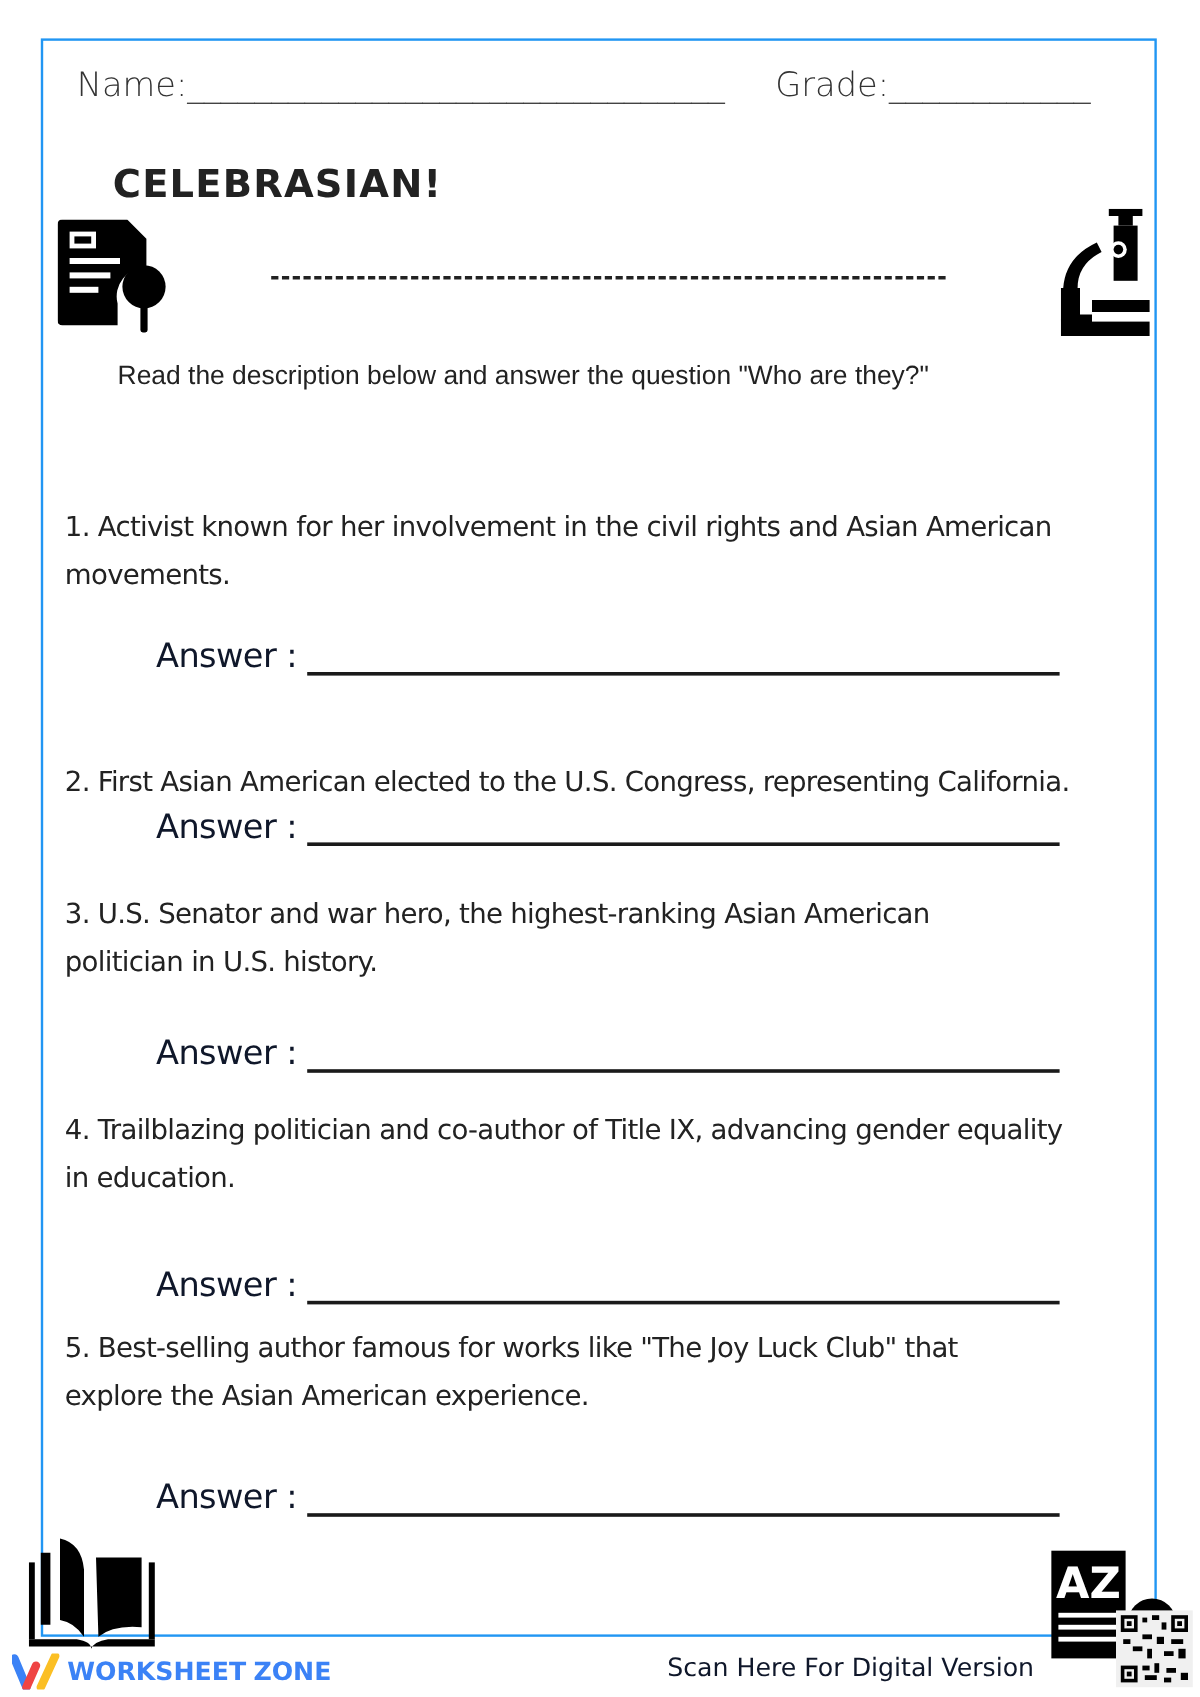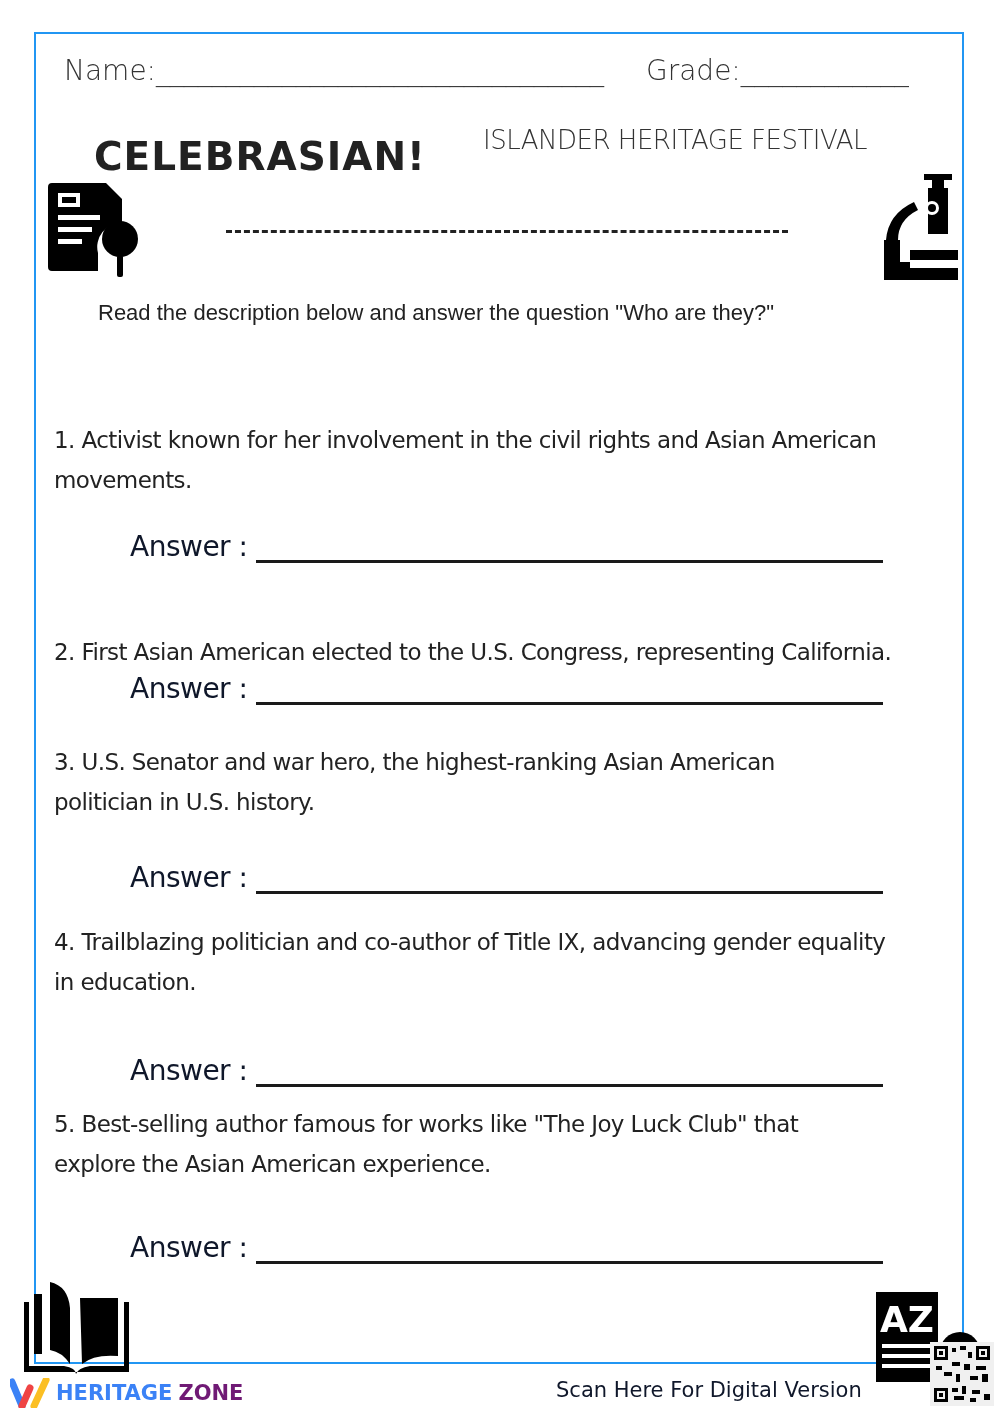--- a/index.html
+++ b/index.html
@@ -1,41 +1,40 @@
 <!DOCTYPE html>
 <html><head>
 <meta charset="utf-8">
 <style>
   html, body { margin:0; padding:0; background:#fff; }
   body { width:1000px; height:1414px; position:relative; overflow:hidden; font-family:"Liberation Sans", sans-serif; color:#1a1a1a; }
   .frame { position:absolute; left:34px; top:32px; width:930px; height:1332px; border:2px solid #2196f3; box-sizing:border-box; }
   .abs { position:absolute; }
   .namegrade { top:54px; font-size:28px; color:#333; font-family:"DejaVu Sans", sans-serif; font-weight:300; white-space:nowrap; }
-  .title { left:94px; top:134px; font-size:39px; font-weight:900; letter-spacing:1px; font-family:"DejaVu Sans", sans-serif; color:#222;text-align:center; }
+  .title { left:94px; top:134px; font-size:32px; font-weight:900; letter-spacing:1px; font-family:"DejaVu Sans", sans-serif; color:#222;text-align:center; }
   .subtitle { left:470px; width:410px; text-align:center; top:118px; font-size:26px; line-height:44px; color:#333; font-family:"DejaVu Sans", sans-serif; font-weight:300; letter-spacing:-0.5px; }
   .dashes { left:226px; top:230px; width:562px; height:0; border-top:3px dashed #222; }
   .instr { left:98px; top:300px; font-size:22px; font-family:Liberation Sans, sans-serif; color:#222; }
   .q { left:54px; width:910px; font-size:23px; line-height:40px; color:#222; font-family:"DejaVu Sans", sans-serif; letter-spacing:-0.6px; }
   .ans-label { left:130px; font-size:28px; color:#0f172a; font-family:"DejaVu Sans", sans-serif; letter-spacing:-0.5px; }
   .ans-line { left:256px; width:627px; height:0; border-top:3px solid #1a1a1a; }
   .logo { left:10px; top:1378px; display:flex; align-items:center; font-weight:900; font-size:21px; font-family:"DejaVu Sans", sans-serif; }
   .scan { left:556px; top:1378px; font-size:21px; color:#0f172a; font-family:"DejaVu Sans", sans-serif; }
   .qr { left:930px; top:1342px; width:64px; height:64px; background:#f0f0f0; }
 </style>
 </head>
 <body>
 
 <div class="frame"></div>
 
 <div class="abs namegrade" style="left:64px;">Name:________________________________</div>
 <div class="abs namegrade" style="left:646px;">Grade:____________</div>
 
 <div class="abs title">CELEBRASIAN!</div>
 <div class="abs subtitle">
-  <div>ISLANDER HERITAGE FESTIVAL</div>
 </div>
 
 <div class="abs" style="left:48px;top:183px;">
   <svg width="92" height="96" viewBox="0 0 92 96">
     <path d="M4 0 H58 L74 16 V40 A24 24 0 0 0 50 70 V88 H4 Q0 88 0 84 V4 Q0 0 4 0Z" fill="#000"></path>
     <rect x="10" y="10" width="22" height="14" fill="#fff"></rect>
     <rect x="14" y="14" width="14" height="6" fill="#000"></rect>
     <rect x="10" y="32" width="42" height="5" fill="#fff"></rect>
     <rect x="10" y="44" width="34" height="5" fill="#fff"></rect>
     <rect x="10" y="56" width="24" height="5" fill="#fff"></rect>
@@ -135,17 +134,17 @@
       <rect x="40" y="56" width="6" height="4" fill="#000"></rect>
   </svg>
 </div>
 
 <div class="abs logo">
   <svg width="42" height="30" viewBox="0 0 42 30">
     <path d="M2 4 L12 28" stroke="#3b82f6" stroke-width="7" stroke-linecap="round"></path>
     <path d="M12 28 L20 10" stroke="#ef4444" stroke-width="7" stroke-linecap="round"></path>
     <path d="M24 28 L36 2" stroke="#fbbf24" stroke-width="7" stroke-linecap="round"></path>
   </svg>
-  <span style="color:#3b82f6;margin-left:4px;">HERITAGE</span>
-  <span style="color:#701a75;margin-left:6px;">ZONE</span>
+  <span style="color:#3b82f6;margin-left:4px;">WORKSHEET</span>
+  <span style="color:#3b82f6;margin-left:6px;">ZONE</span>
 </div>
 
 <div class="abs scan">Scan Here For Digital Version</div>
 
 </body></html>

